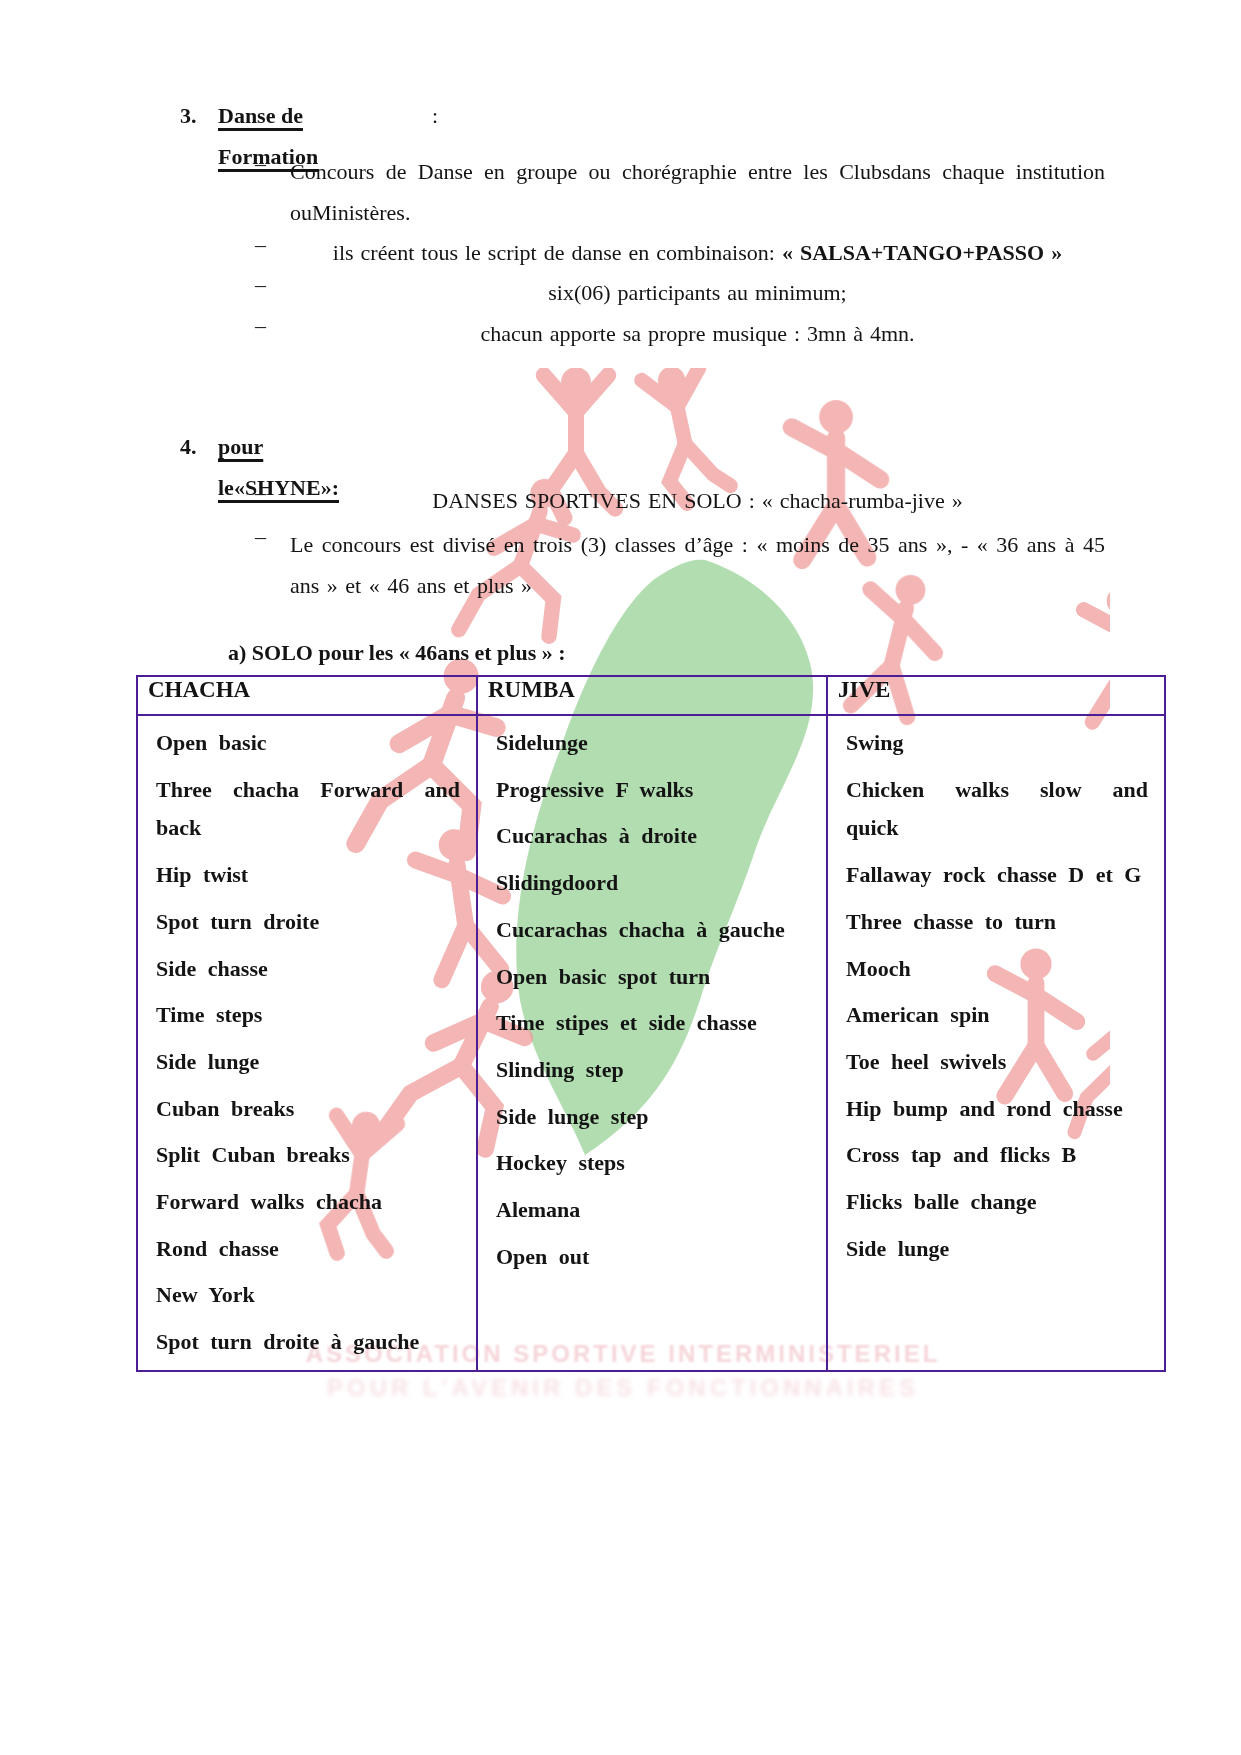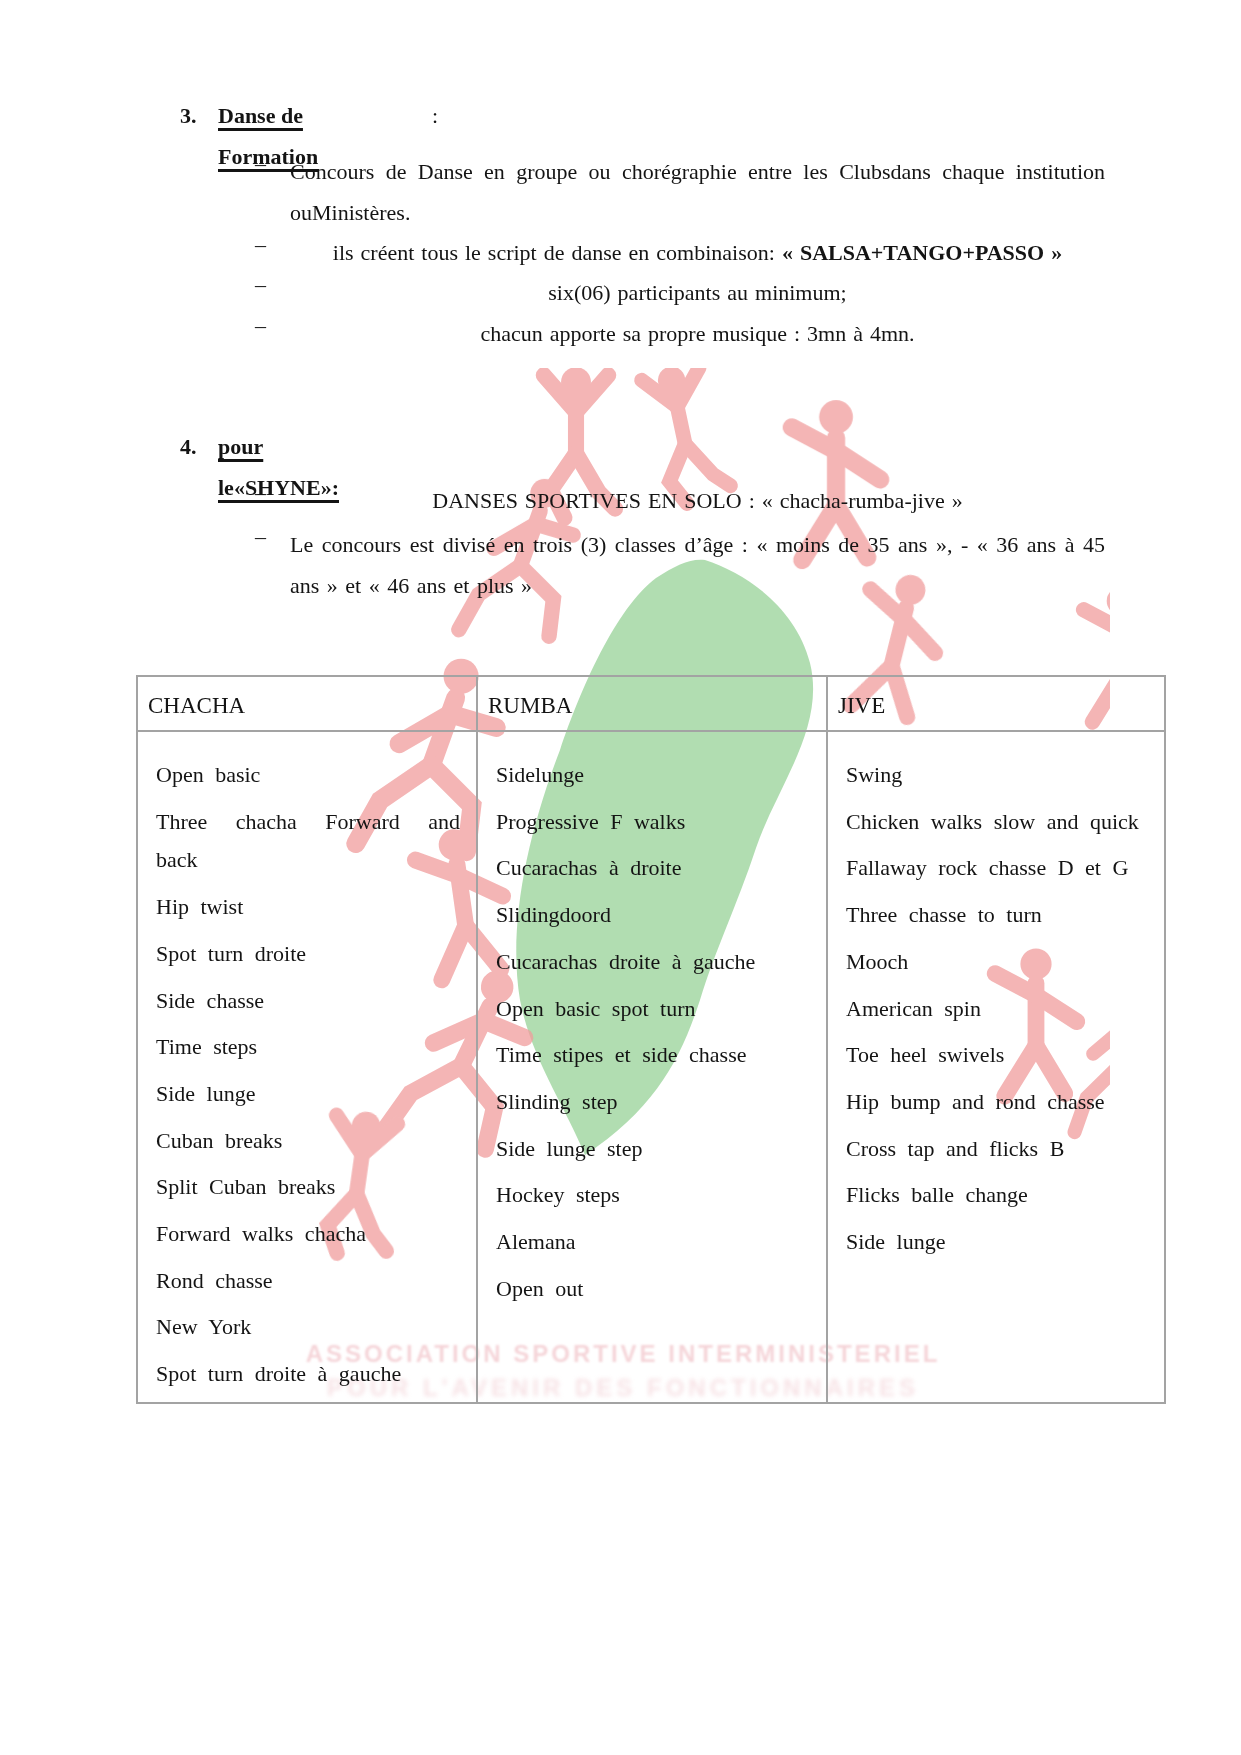--- a/index.html
+++ b/index.html
@@ -53,24 +53,24 @@
   .btext{position:absolute;left:290px;width:815px;text-align:justify;word-spacing:1.5px;margin-top:8px;}
   .nojust{text-align:center;}
   .subhead{position:absolute;left:228px;font-weight:bold;font-size:22px;}
   
   .solo-table{
     position:absolute;left:136px;top:675px;width:968px;height:650px;
     border-collapse:collapse;table-layout:fixed;
     font-size:22px;
   }
   .solo-table th,.solo-table td{
-    border:2px solid #a3a3a3;
+    border:2px solid #4c1d95;
     vertical-align:top;text-align:left;
-    padding:16px 8px 0 10px;
-    font-weight:normal;
+    padding:0 8px 0 10px;
+    font-weight:bold;
     background:transparent;
   }
   .solo-table th{height:37px;font-size:23px;}
   .solo-table td p{
     margin:8px;line-height:38.7px;
     text-align:justify;word-spacing:6px;
   }
   .c1{width:320px;} .c2{width:330px;} .c3{width:318px;}
 </style>
 </head>
@@ -169,20 +169,21 @@
 
   <div class="txt" style="top:472px;">
     <span class="dash">–</span>
     <span class="btext nojust">DANSES SPORTIVES  EN SOLO : « chacha-rumba-jive  »</span>
   </div>
   <div class="txt" style="top:516px;">
     <span class="dash">–</span>
     <span class="btext" style="word-spacing:2px;">Le concours est divisé en trois (3) classes d’âge : « moins de 35 ans », - « 36 ans à 45 ans » et « 46 ans et plus »</span>
   </div>
 
+  <div class="subhead" style="top:640px;">a) SOLO pour les « 46ans et plus » :</div>
 
   <table class="solo-table">
     <thead>
       <tr>
         <th class="c1">CHACHA</th>
         <th class="c2">RUMBA</th>
         <th class="c3">JIVE</th>
       </tr>
     </thead>
     <tbody>
@@ -200,21 +201,21 @@
             <p>Forward walks chacha</p>
             <p>Rond chasse</p>
             <p>New York</p>
             <p>Spot turn droite à gauche</p>
           </td>
         <td>
             <p>Sidelunge</p>
             <p>Progressive F walks</p>
             <p>Cucarachas à droite</p>
             <p>Slidingdoord</p>
-            <p>Cucarachas droite à gauche</p>
+            <p>Cucarachas chacha à gauche</p>
             <p>Open basic spot turn</p>
             <p>Time stipes et side chasse</p>
             <p>Slinding step</p>
             <p>Side lunge step</p>
             <p>Hockey steps</p>
             <p>Alemana</p>
             <p>Open out</p>
           </td>
         <td>
             <p>Swing</p>

